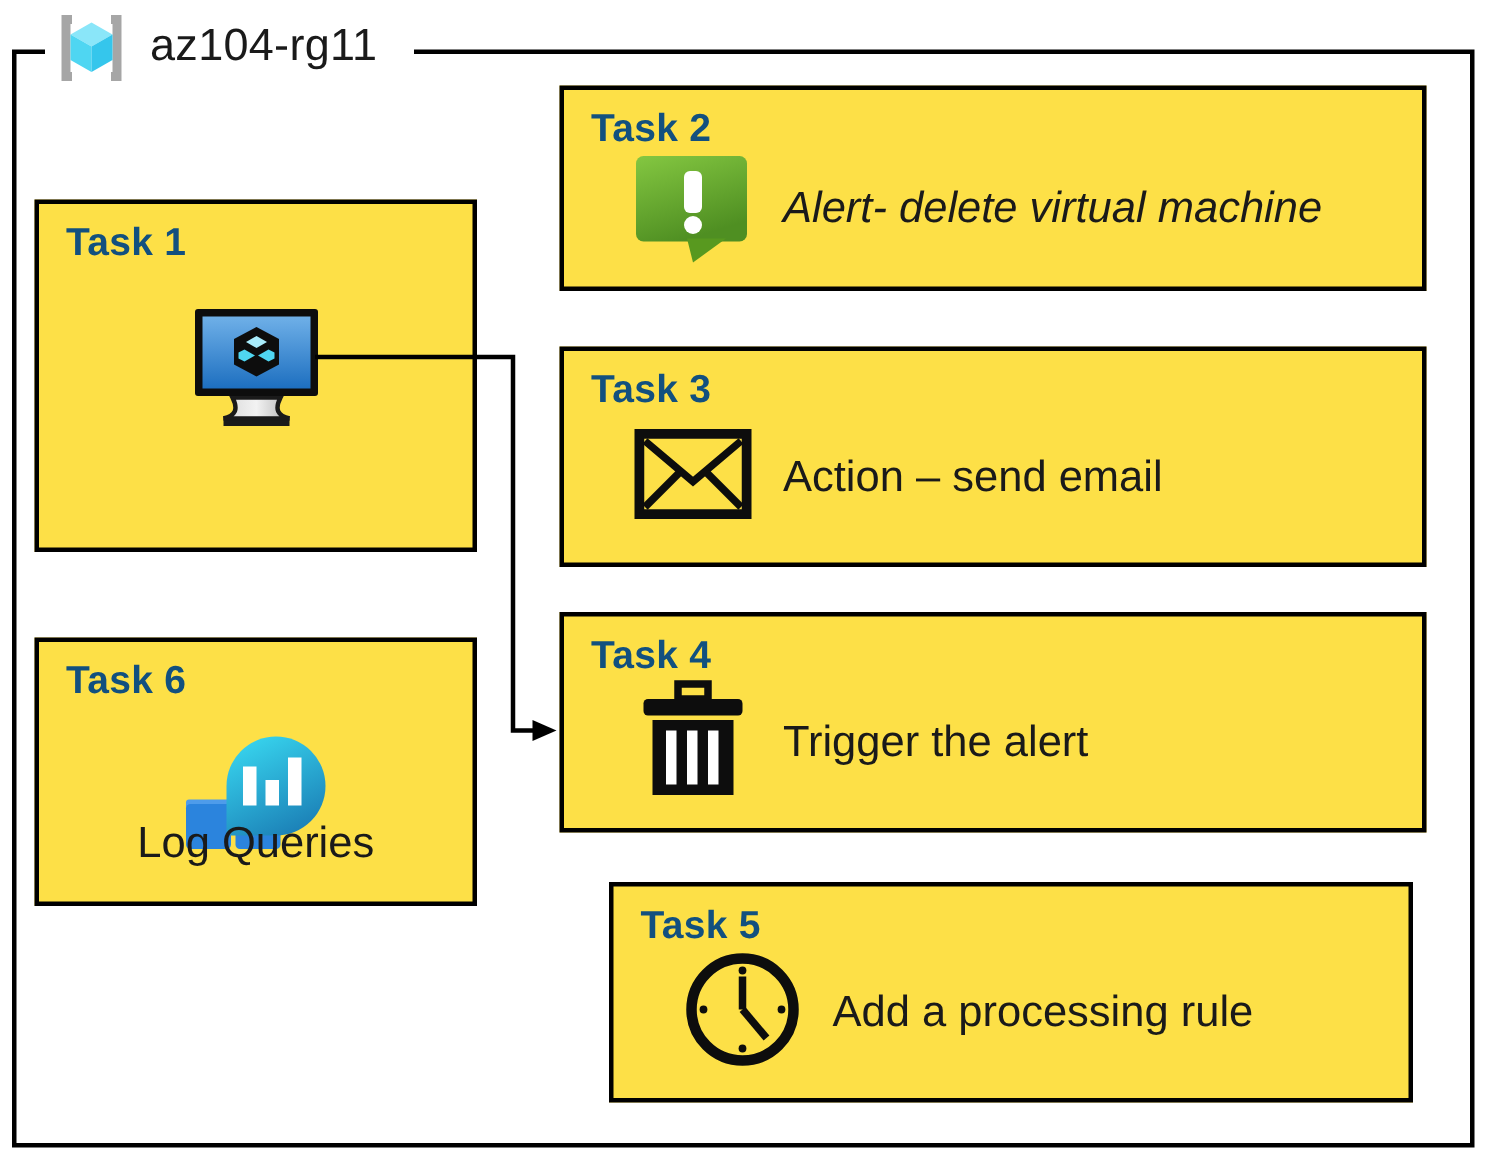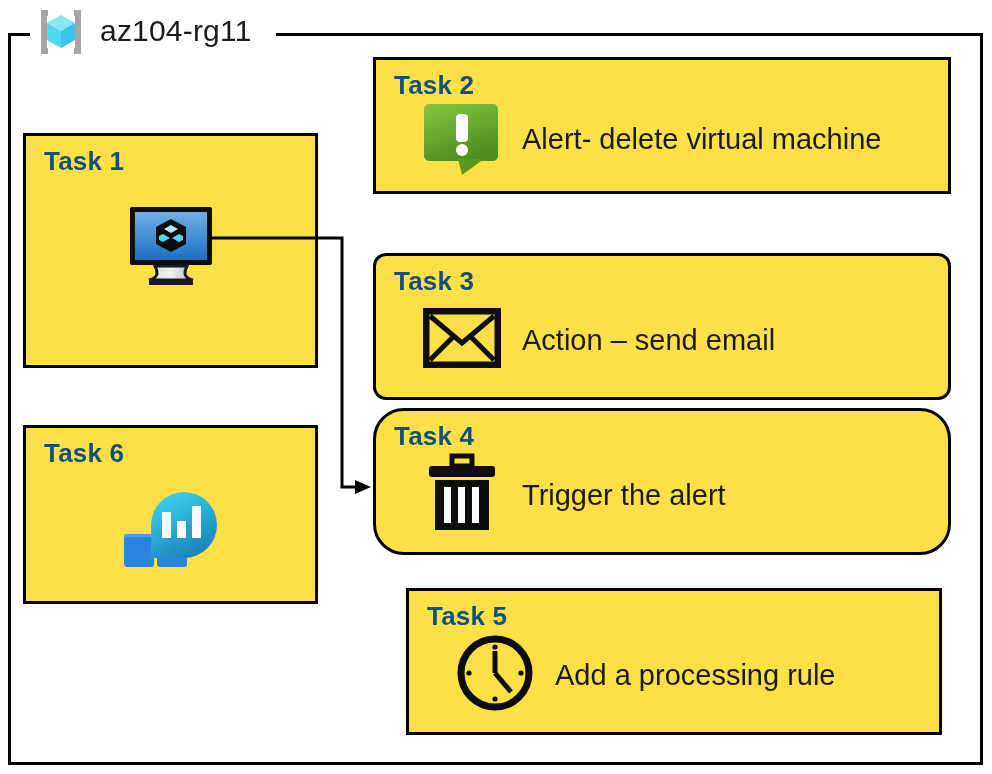--- a/index.html
+++ b/index.html
@@ -102,43 +102,43 @@
   }
   .left-caption {
     position: absolute;
     left: 0; right: 0;
     bottom: 22px;
     text-align: center;
   }
 
   
   #task2 { left: 373px; top: 57px;  width: 578px; height: 137px; }
-  #task3 { left: 373px; top: 253px; width: 578px; height: 147px; border-radius: 13px; }
-  #task4 { left: 373px; top: 408px; width: 578px; height: 147px; border-radius: 31px; }
+  #task3 { left: 373px; top: 231px; width: 578px; height: 147px; }
+  #task4 { left: 373px; top: 408px; width: 578px; height: 147px; }
   #task5 { left: 362px; top: 588px; width: 536px; height: 147px; margin-left: 44px; }
 
   .row-icon-wrap {
     position: absolute;
     left: 42px;
     top: 42px;
     width: 88px;
     height: 84px;
     display: flex;
     align-items: center;
     justify-content: center;
   }
   .row-caption {
     position: absolute;
     left: 146px;
     top: 42px;
     height: 84px;
     line-height: 84px;
   }
   #task2 .row-icon-wrap { top: 38px; height: 82px; }
-  #task2 .row-caption   { top: 38px; height: 82px; line-height: 82px; }
+  #task2 .row-caption   { top: 38px; height: 82px; line-height: 82px; font-style: italic; }
 
   
   .connector {
     position: absolute;
     left: 0; top: 0;
     width: 992px;
     height: 774px;
     pointer-events: none;
   }
 </style>
@@ -221,20 +221,21 @@
           <rect x="38" y="50" width="30" height="30" rx="3" fill="#2b84dd"></rect>
 
           <path d="M65 5 A33 33 0 0 1 65 71 H32 V38 A33 33 0 0 1 65 5 Z" fill="url(#logDrop)"></path>
 
           <rect x="43" y="25" width="9" height="26" fill="#ffffff"></rect>
           <rect x="58" y="34" width="9" height="17" fill="#ffffff"></rect>
           <rect x="73" y="19" width="9" height="32" fill="#ffffff"></rect>
         </svg>
       </span>
     </div>
+    <div class="left-caption task-caption">Log Queries</div>
   </div>
 
   <div class="task-box" id="task2">
     <div class="task-title">Task 2</div>
     <div class="row-icon-wrap">
       <span>
         <svg width="80" height="78" viewBox="0 0 80 78">
           <defs>
             <linearGradient id="alertGrad" x1="0" y1="0" x2="0.4" y2="1">
               <stop offset="0%" stop-color="#84c741"></stop>

